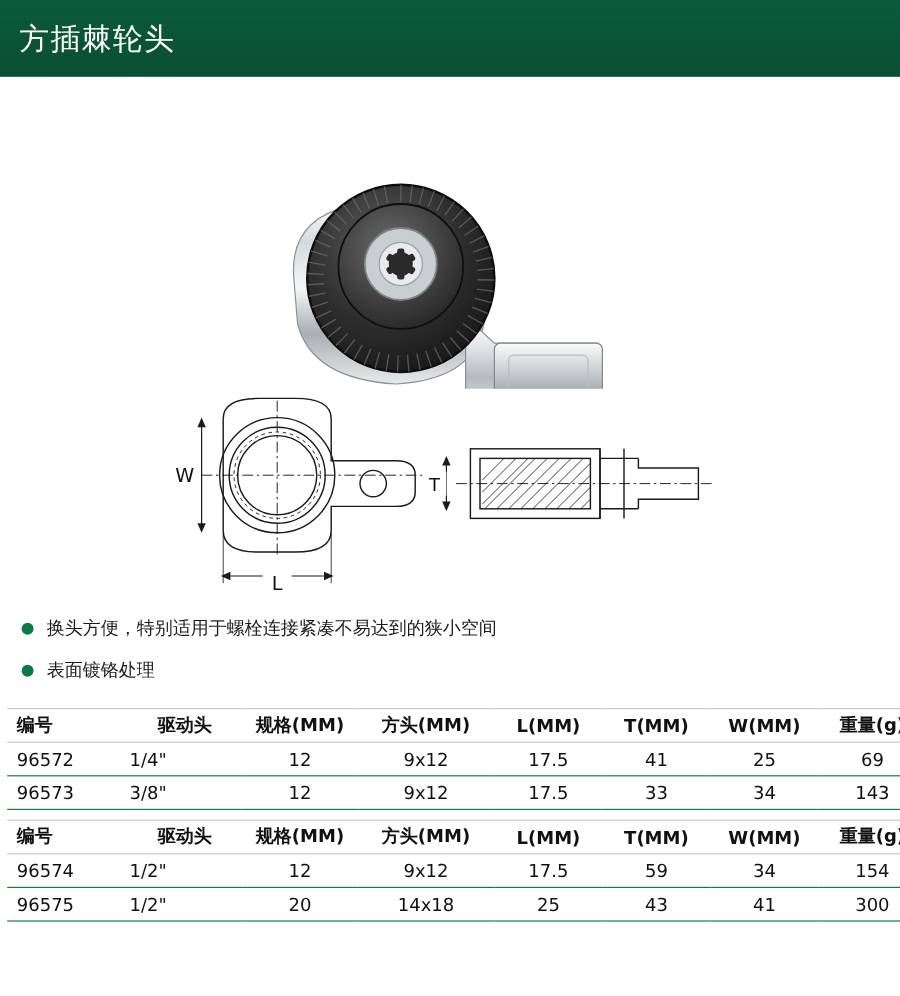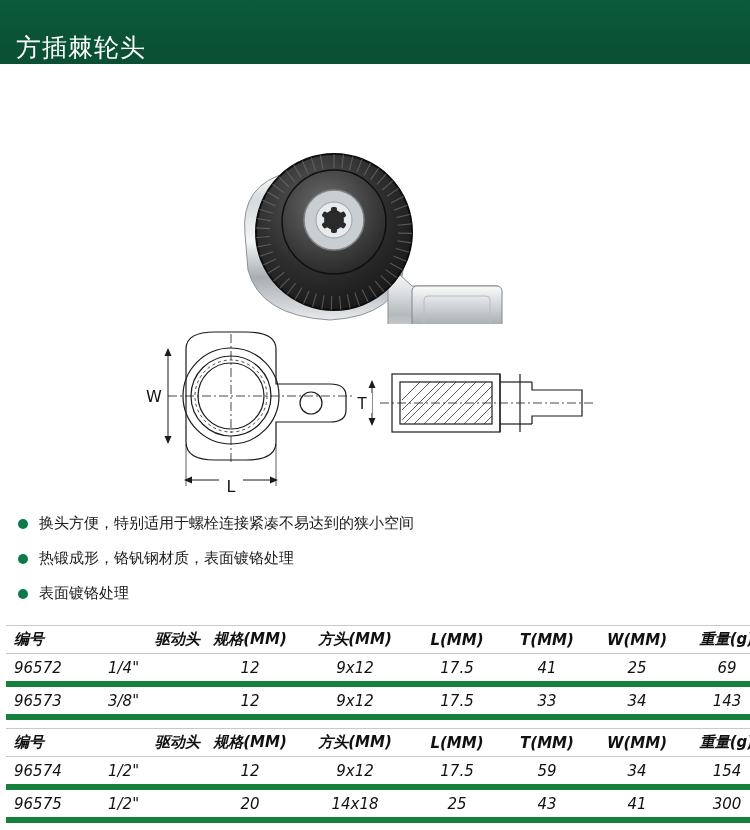--- a/index.html
+++ b/index.html
@@ -10,21 +10,21 @@
     color:#111;
     overflow:hidden;
   }
   .page{position:relative;width:750px;height:830px;}
 
   
   .header{
     position:relative;
     height:64px;
     background:linear-gradient(to bottom,#0b5c3a 0%,#0a5536 45%,#0a4f32 100%);
-    display:flex;align-items:flex-end;
+    display:flex;align-items:center;
   }
   .header-title{
     color:#ffffff;
     font-size:25px;
     letter-spacing:1px;
     padding-left:16px;
     font-family:"DejaVu Sans","Liberation Sans",sans-serif;
   }
 
   
@@ -55,45 +55,45 @@
     margin-top:9px;margin-right:11px;flex:0 0 auto;
   }
   .bullet-text{
     font-size:15px;
     line-height:26px;
     color:#1a1a1a;
     font-family:"DejaVu Sans","Liberation Sans",sans-serif;
   }
 
   
-  .tables{padding:2px 24px 0 6px;font-style:italic;}
+  .tables{padding:2px 24px 0 6px;}
   table{
     width:738px;
     border-collapse:collapse;
     table-layout:fixed;
     font-size:15px;
     font-family:"DejaVu Sans","Liberation Sans",sans-serif;
   }
   table + table{margin-top:0;}
   th,td{
     height:27px;
     padding:0 2px;
     text-align:center;
-    border-bottom:6px solid #15803d;
+    border-bottom:1px solid #15803d;
     font-weight:normal;
     white-space:nowrap;
   }
   thead th{
     border-top:1px solid #c9c9c9;
     border-bottom:1px solid #c9c9c9;
     font-weight:bold;
     background:#ffffff;
   }
   .col-code{width:84px;text-align:left;padding-left:8px;}
-  .col-drive{width:92px;text-align:right;padding-left:8px;}
+  .col-drive{width:92px;text-align:center;padding-left:8px;}
   .col-spec{width:92px;}
   .col-square{width:110px;}
   .col-l{width:86px;}
   .col-t{width:86px;}
   .col-w{width:86px;}
   .col-weight{width:86px;}
   td.col-code,td.col-drive{text-align:left;}
   .spacer-row td{border:none;height:8px;}
 </style>
 </head>
@@ -296,24 +296,20 @@
     </svg>
   </div>
 
   <div class="bullets">
     <div class="bullet">
       <span class="bullet-dot"></span>
       <span class="bullet-text">换头方便，特别适用于螺栓连接紧凑不易达到的狭小空间</span>
     </div>
     <div class="bullet">
       <span class="bullet-dot"></span>
-      <span class="bullet-text">热锻成形，铬钒钢材质，表面镀铬处理</span>
-    </div>
-    <div class="bullet">
-      <span class="bullet-dot"></span>
       <span class="bullet-text">表面镀铬处理</span>
     </div>
   </div>
 
   <div class="tables">
 
     <table>
       <thead>
         <tr>
           <th class="col-code">编号</th>

